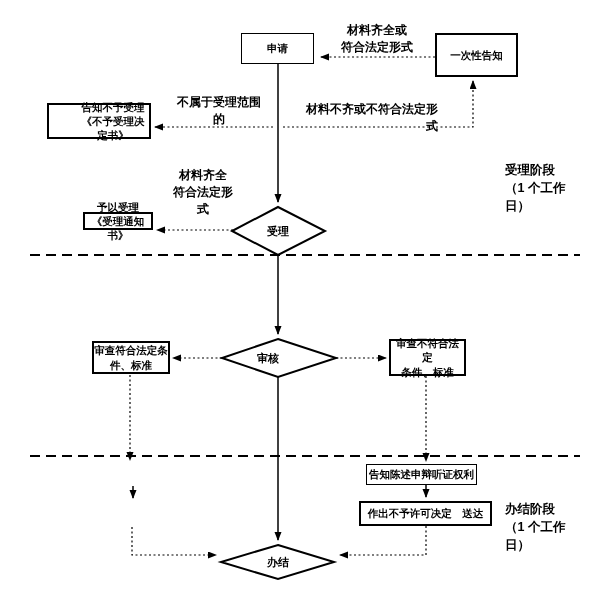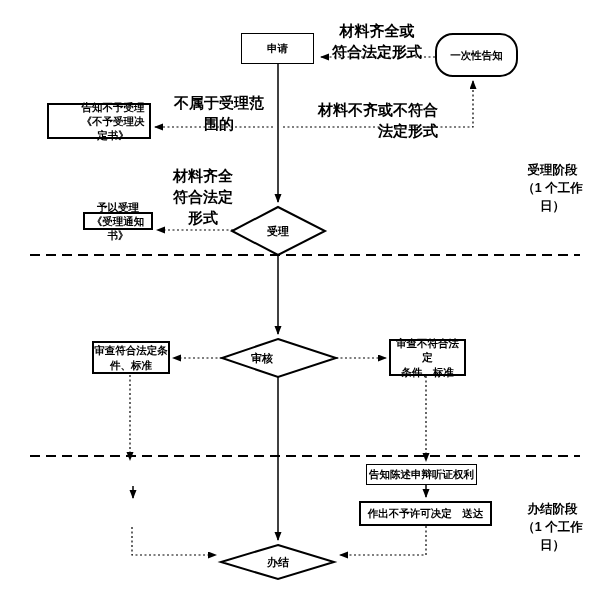--- a/index.html
+++ b/index.html
@@ -36,31 +36,29 @@
     position: absolute;
     display: flex;
     align-items: center;
     justify-content: center;
     text-align: center;
     font-size: 11px;
     white-space: pre-line;
   }
   .edge-label {
     position: absolute;
-    font-size: 15px;
+    font-size: 12px;
     line-height: 1.4;
     text-align: center;
     white-space: pre-line;
-    font-family: Liberation Mono, monospace;
   }
   .stage-label {
     position: absolute;
     font-size: 12.5px;
     line-height: 1.45;
-    text-align: center;
     white-space: pre-line;
   }
 </style>
 </head>
 <body>
 
 <div class="canvas">
 
   <svg class="wires" viewBox="0 0 605 599">
     <defs>
@@ -89,42 +87,42 @@
     <polyline points="132,527 132,555 216,555" fill="none" stroke="#000" stroke-width="1.2" stroke-dasharray="2,2.5" marker-end="url(#arrow)"></polyline>
     <polyline points="426,526 426,555 340,555" fill="none" stroke="#000" stroke-width="1.2" stroke-dasharray="2,2.5" marker-end="url(#arrow)"></polyline>
 
     <polygon points="278,207 325,231 278,255 232,231" fill="#fff" stroke="#000" stroke-width="2"></polygon>
     <polygon points="278,339 336,358 278,377 222,358" fill="#fff" stroke="#000" stroke-width="2"></polygon>
     <polygon points="278,545 334,562 278,579 221,562" fill="#fff" stroke="#000" stroke-width="2"></polygon>
   </svg>
 
   <div class="node thin" style="left:241px; top:33px; width:73px; height:31px;">申请</div>
 
-  <div class="node" style="left:435px; top:33px; width:83px; height:44px;border-radius:18px;">一次性告知</div>
+  <div class="node" style="left:435px; top:33px; width:83px; height:44px;">一次性告知</div>
 
   <div class="node" style="left:47px; top:103px; width:104px; height:36px;padding-left:28px;">告知不予受理
 《不予受理决定书》</div>
 
   <div class="node" style="left:83px; top:212px; width:70px; height:18px;">予以受理
 《受理通知书》</div>
 
   <div class="node" style="left:92px; top:341px; width:78px; height:33px;">审查符合法定条
 件、标准</div>
 
   <div class="node" style="left:389px; top:339px; width:77px; height:37px;">审查不符合法定
 条件、标准</div>
 
 
 
   <div class="node thin" style="left:366px; top:464px; width:111px; height:21px;">告知陈述申辩听证权利</div>
 
   <div class="node" style="left:359px; top:501px; width:133px; height:25px;">作出不予许可决定　送达</div>
 
   <div class="diamond-label" style="left:248px; top:221px; width:60px; height:20px;">受理</div>
-  <div class="diamond-label" style="left:232px; top:348px; width:60px; height:20px;">审核</div>
+  <div class="diamond-label" style="left:238px; top:348px; width:60px; height:20px;">审核</div>
   <div class="diamond-label" style="left:248px; top:552px; width:60px; height:20px;">办结</div>
 
   <div class="edge-label" style="left:330px; top:22px; width:94px;">材料齐全或
 符合法定形式</div>
 
   <div class="edge-label" style="left:174px; top:94px; width:90px;">不属于受理范围的</div>
 
   <div class="edge-label" style="left:306px; top:101px; width:132px;text-align:right;">材料不齐或不符合法定形式</div>
 
   <div class="edge-label" style="left:168px; top:167px; width:70px;">材料齐全

